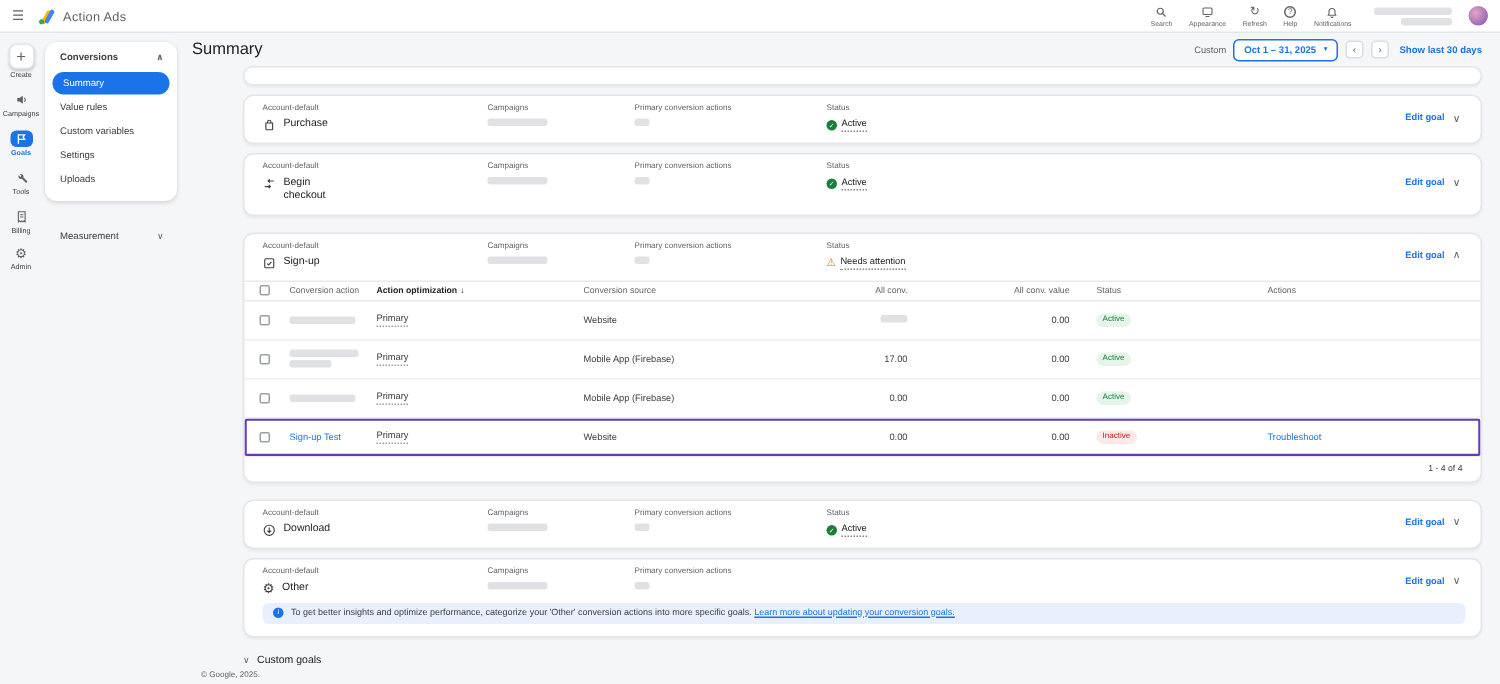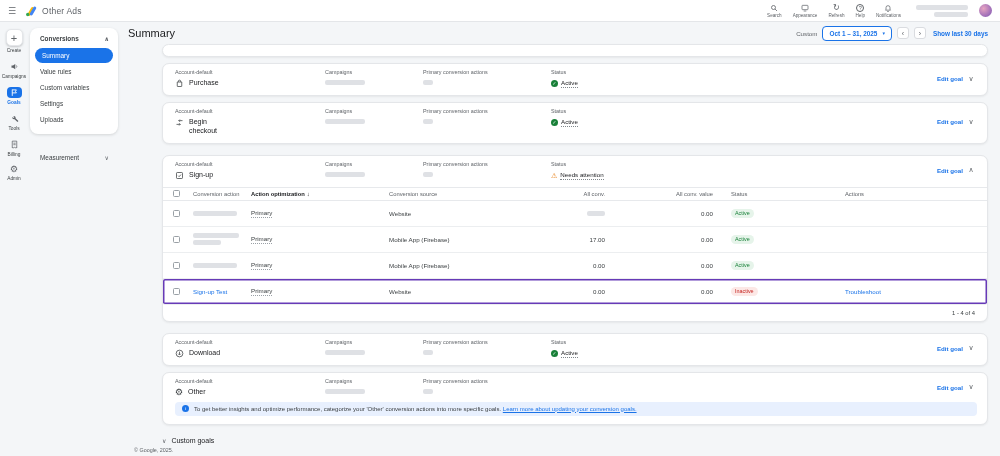--- a/index.html
+++ b/index.html
@@ -90,21 +90,21 @@
 
 <div class="topbar">
   <span class="hamburger">☰</span>
   <span>
     <svg width="12" height="12" viewBox="0 0 24 24">
       <rect x="9" y="1" width="6" height="20" rx="3" fill="#fbbc04" transform="rotate(30 8 11)"></rect>
       <rect x="13" y="2" width="6" height="20" rx="3" fill="#4285f4" transform="rotate(30 16 12)"></rect>
       <circle cx="5.5" cy="19" r="3.4" fill="#34a853"></circle>
     </svg>
   </span>
-  <span class="app-title">Other Ads</span>
+  <span class="app-title">Action Ads</span>
   <div class="top-right">
     <div class="top-action">
       <span>
         <svg viewBox="0 0 24 24" fill="none" stroke="currentColor" stroke-width="2.4">
             <circle cx="10.5" cy="10.5" r="6"></circle>
             <path d="M15 15l6 6"></path>
           </svg>
       </span>
       <span class="ta-label">Search</span>
     </div>

